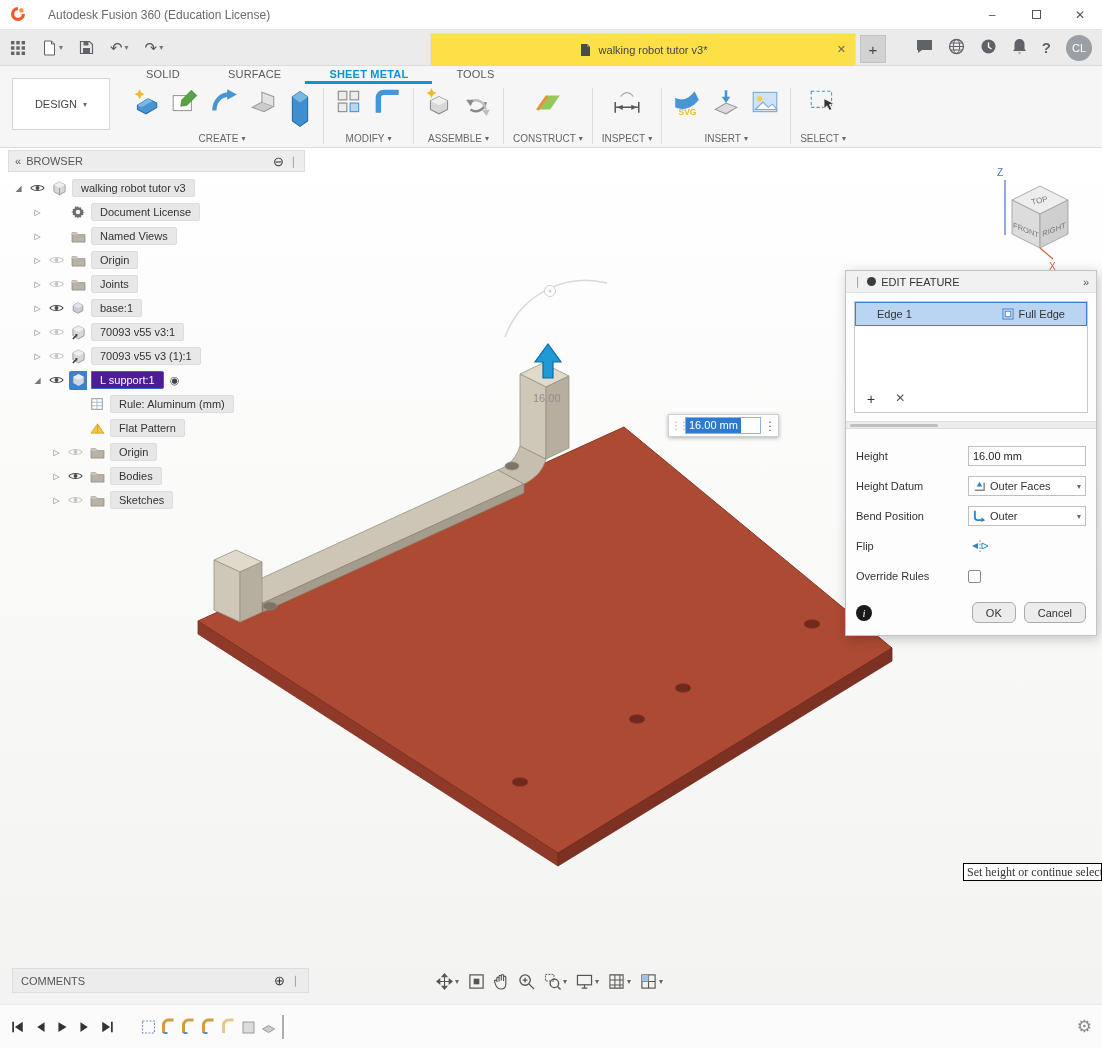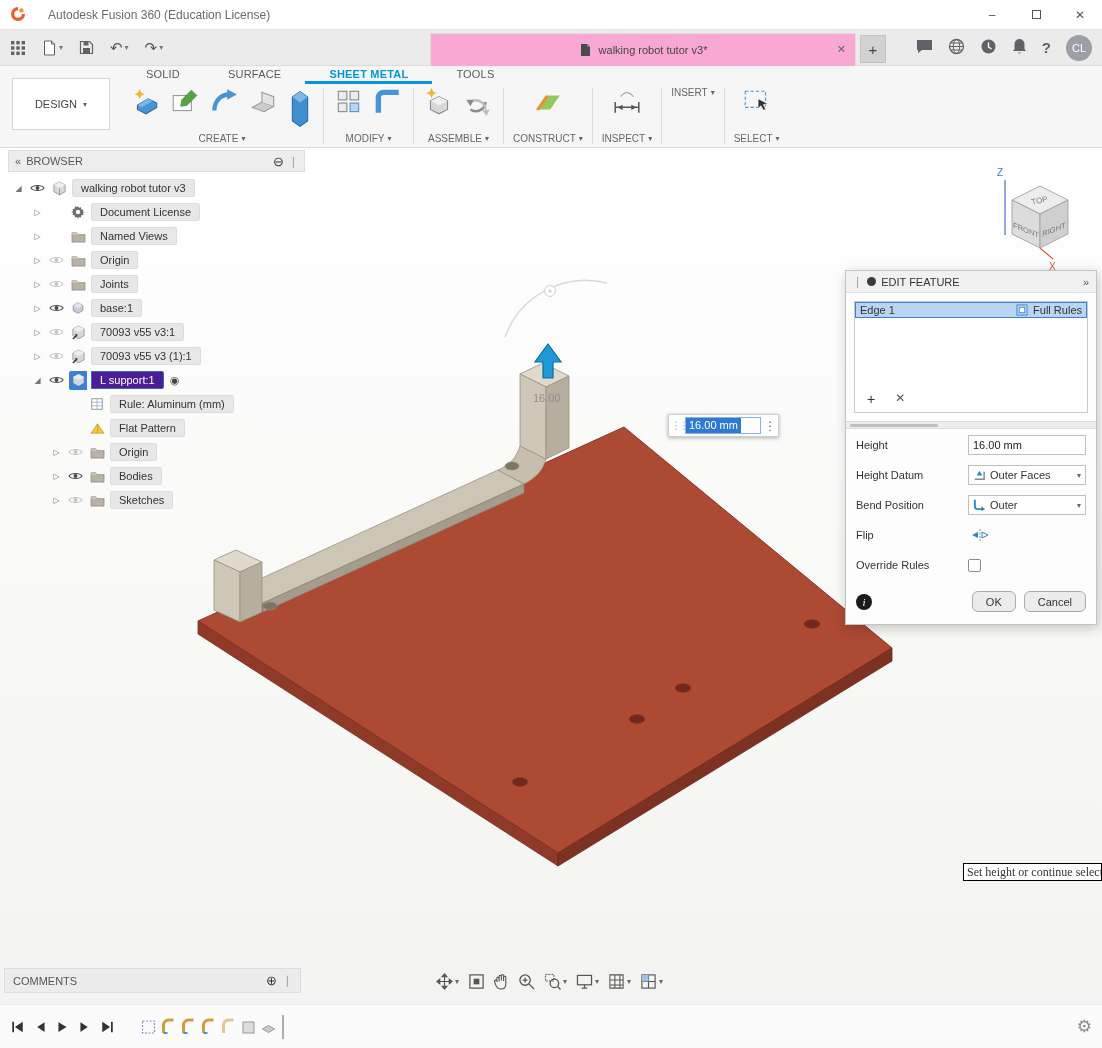--- a/index.html
+++ b/index.html
@@ -9,21 +9,21 @@
 .titlebar{position:absolute;top:0;left:0;right:0;height:30px;background:#fff;border-bottom:1px solid #e6e6e6;display:flex;align-items:center;padding-left:10px;gap:22px;z-index:40}
 .title{color:#6a6a6a;font-size:12px}
 .wincontrols{margin-left:auto;display:flex;height:30px}
 .winbtn{width:44px;height:30px;display:flex;align-items:center;justify-content:center;color:#555;font-size:12px;cursor:default}
 .maxbox{width:9px;height:9px;border:1px solid #555;display:inline-block}
 
 .appbar{position:absolute;top:30px;left:0;right:0;height:36px;background:#ebebeb;border-bottom:1px solid #dcdcdc;display:flex;align-items:center;padding:0 10px;z-index:40}
 .appic{display:flex;align-items:center;gap:2px;margin-right:16px;color:#555}
 .appic svg{display:block}
 .smallcaret{font-size:8px;color:#777}
-.doctab{position:absolute;left:430px;top:3px;width:426px;height:33px;background:#f9a8d4;border:1px solid #e0e0e0;border-bottom:none;display:flex;align-items:center;justify-content:center;gap:7px;color:#444}
+.doctab{position:absolute;left:430px;top:3px;width:426px;height:33px;background:#fde047;border:1px solid #e0e0e0;border-bottom:none;display:flex;align-items:center;justify-content:center;gap:7px;color:#444}
 .doctab .closex{position:absolute;right:9px;top:9px;color:#666;font-size:11px}
 .newtab{position:absolute;left:860px;top:5px;width:26px;height:28px;background:#d2d2d2;border:1px solid #c2c2c2;display:flex;align-items:center;justify-content:center;font-size:15px;color:#444}
 .rightics{margin-left:auto;display:flex;align-items:center;gap:15px}
 .avatar{width:26px;height:26px;border-radius:50%;background:#9aa0a6;color:#fff;display:flex;align-items:center;justify-content:center;font-size:11px}
 
 .ribbon{position:absolute;top:66px;left:0;right:0;height:82px;background:#f6f6f6;border-bottom:1px solid #dadada;z-index:35}
 .designbtn{position:absolute;left:12px;top:12px;width:98px;height:52px;background:#fff;border:1px solid #d6d6d6;display:flex;align-items:center;justify-content:center;gap:6px;color:#444;font-size:11px}
 .ribbontabs{position:absolute;left:122px;top:0;height:18px;display:flex}
 .rtab{padding:2px 24px;color:#5a5a5a;font-size:11px;letter-spacing:.2px}
 .rtab.active{color:#0696d7;border-bottom:3px solid #0696d7;font-weight:bold}
@@ -64,40 +64,40 @@
 .tree-row.sel .nodeic{background:#3d7fd4;border-radius:2px 0 0 2px;padding:2px 1px}
 .tree-row.sel .tree-label{background:#4c1d95;border-color:#2f6cc0;color:#fff;border-radius:0 2px 2px 0}
 .targetic{color:#444;font-size:11px;margin-left:2px}
 
 .dialog{position:absolute;left:845px;top:270px;width:252px;background:#fdfdfd;border:1px solid #c3c3c3;box-shadow:2px 3px 12px rgba(0,0,0,.22);z-index:30}
 .dheader{height:22px;background:#f1f1f1;border-bottom:1px solid #e0e0e0;display:flex;align-items:center;padding:0 7px;gap:5px;color:#333}
 .ddot{width:9px;height:9px;border-radius:50%;background:#3c3c3c;flex:none}
 .dtitle{font-size:11px;color:#333}
 .dhr{margin-left:auto;color:#555;font-size:11px}
 .sel-box{margin:8px;height:112px;background:#fff;border:1px solid #c9c9c9;position:relative}
-.sel-row{height:16px;background:#b9d5f2;border:1px solid #3d7fd4;display:flex;align-items:center;padding:0 4px;justify-content:space-between}
+.sel-row{height:24px;background:#b9d5f2;border:1px solid #3d7fd4;display:flex;align-items:center;padding:0 21px;justify-content:space-between}
 .sel-mode{display:flex;align-items:center;gap:5px}
 .sel-actions{position:absolute;left:12px;bottom:5px;display:flex;gap:20px;font-size:14px;color:#333}
 .splitter{height:8px;background:#ececec;border-top:1px solid #ddd;border-bottom:1px solid #ddd;position:relative}
 .splitter .sgrip{position:absolute;left:4px;top:2px;width:88px;height:3px;background:#bfbfbf;border-radius:2px}
-.fields{padding:1px 10px 2px}
+.fields{padding:12px 10px 2px}
 .frow{display:flex;align-items:center;height:30px}
 .flabel{flex:1;color:#333}
 .fctl{width:118px;display:flex;align-items:center}
 .fin{width:118px;height:20px;border:1px solid #bfbfbf;padding:0 4px;font-size:11px;font-family:"Liberation Sans",sans-serif;background:#fff;color:#222}
 .fdrop{width:118px;height:20px;border:1px solid #bfbfbf;background:#fff;display:flex;align-items:center;gap:4px;padding:0 4px}
 .fdrop .caret{margin-left:auto}
 .flipbtn{width:24px;height:20px;display:flex;align-items:center;justify-content:center}
 .fcheck{width:13px;height:13px;border:1px solid #8a8a8a;border-radius:2px;background:#fff}
 .dfooter{display:flex;align-items:center;padding:9px 10px 12px;gap:8px}
 .infoic{width:16px;height:16px;border-radius:50%;background:#1a1a1a;color:#fff;display:flex;align-items:center;justify-content:center;font-family:"Liberation Serif",serif;font-style:italic;font-size:11px}
 .btn{height:21px;padding:0 13px;background:#ececec;border:1px solid #ababab;border-radius:6px;font-size:11px;color:#333;display:flex;align-items:center}
 .dfooter .spacer{flex:1}
 
-.comments{position:absolute;left:4px;top:968px;width:297px;height:25px;background:#ececec;border:1px solid #ddd;display:flex;align-items:center;padding:0 8px;color:#555;z-index:25;gap:5px}
+.comments{position:absolute;left:12px;top:968px;width:297px;height:25px;background:#ececec;border:1px solid #ddd;display:flex;align-items:center;padding:0 8px;color:#555;z-index:25;gap:5px}
 .cright{margin-left:auto;display:flex;gap:6px;align-items:center;color:#333}
 .navbar{position:absolute;left:433px;top:969px;height:24px;display:flex;align-items:center;gap:3px;z-index:25}
 .navbtn{height:22px;display:flex;align-items:center;padding:0 3px;gap:2px}
 .navbtn svg{display:block}
 .timeline{position:absolute;left:0;right:0;top:1004px;height:44px;background:#fbfbfb;border-top:1px solid #ececec;display:flex;align-items:center;padding:0 10px;z-index:25}
 .playback{display:flex;gap:9px;align-items:center}
 .pbtn{display:flex;align-items:center}
 .tfeatures{display:flex;gap:5px;margin-left:26px;align-items:center}
 .tfeat{display:flex;align-items:center}
 .tmarker{width:2px;height:24px;background:#adadad;margin-left:6px}
@@ -319,20 +319,42 @@
               </svg>
             </div>
           </div>
           <div class="glabel">
             <span>INSPECT</span>
             <span class="caret">▾</span>
           </div>
         </div>
         <div class="gdivider"></div>
         <div class="rgroup">
+          <div class="gicons">
+            <div class="gicon">
+              <svg width="30" height="30" viewBox="0 0 28 28">
+                <path d="M3 19c7 3 15 2 22-7l-4-8c-6 8-12 9-18 6z" fill="#4795d2"></path>
+                <text x="6" y="26" font-size="8" font-weight="bold" fill="#f2b632">SVG</text>
+              </svg>
+            </div>
+            <div class="gicon">
+              <svg width="30" height="30" viewBox="0 0 28 28">
+                <path d="M4 21l10-6 10 4-10 6z" fill="#dcdcdc" stroke="#999"></path>
+                <path d="M14 3v8" stroke="#4795d2" stroke-width="2.4"></path>
+                <path d="M10 9l4 6 4-6z" fill="#4795d2"></path>
+              </svg>
+            </div>
+            <div class="gicon">
+              <svg width="30" height="30" viewBox="0 0 28 28">
+                <rect x="3" y="5" width="22" height="18" fill="#cfe3f5" stroke="#7aa9d6"></rect>
+                <circle cx="9" cy="11" r="2.5" fill="#f2d24b"></circle>
+                <path d="M5 21l7-7 5 5 4-3 4 5z" fill="#fff" stroke="#7aa9d6"></path>
+              </svg>
+            </div>
+          </div>
           <div class="glabel">
             <span>INSERT</span>
             <span class="caret">▾</span>
           </div>
         </div>
         <div class="gdivider"></div>
         <div class="rgroup">
           <div class="gicons">
             <div class="gicon">
               <svg width="30" height="30" viewBox="0 0 28 28">
@@ -657,21 +679,21 @@
       <span class="dhr">»</span>
     </div>
     <div class="sel-box">
       <div class="sel-row">
         <span>Edge 1</span>
         <span class="sel-mode">
           <svg width="12" height="12" viewBox="0 0 12 12">
               <rect x="1" y="1" width="10" height="10" fill="#dce9f7" stroke="#3d7fd4"></rect>
               <rect x="3.2" y="3.2" width="5.6" height="5.6" fill="#fff" stroke="#3d7fd4"></rect>
             </svg>
-          <span>Full Rules</span>
+          <span>Full Edge</span>
         </span>
       </div>
       <div class="sel-actions">
         <span>+</span>
         <span style="font-size:12px;color:#555">✕</span>
       </div>
     </div>
     <div class="splitter">
         <span class="sgrip"></span>
       </div>

